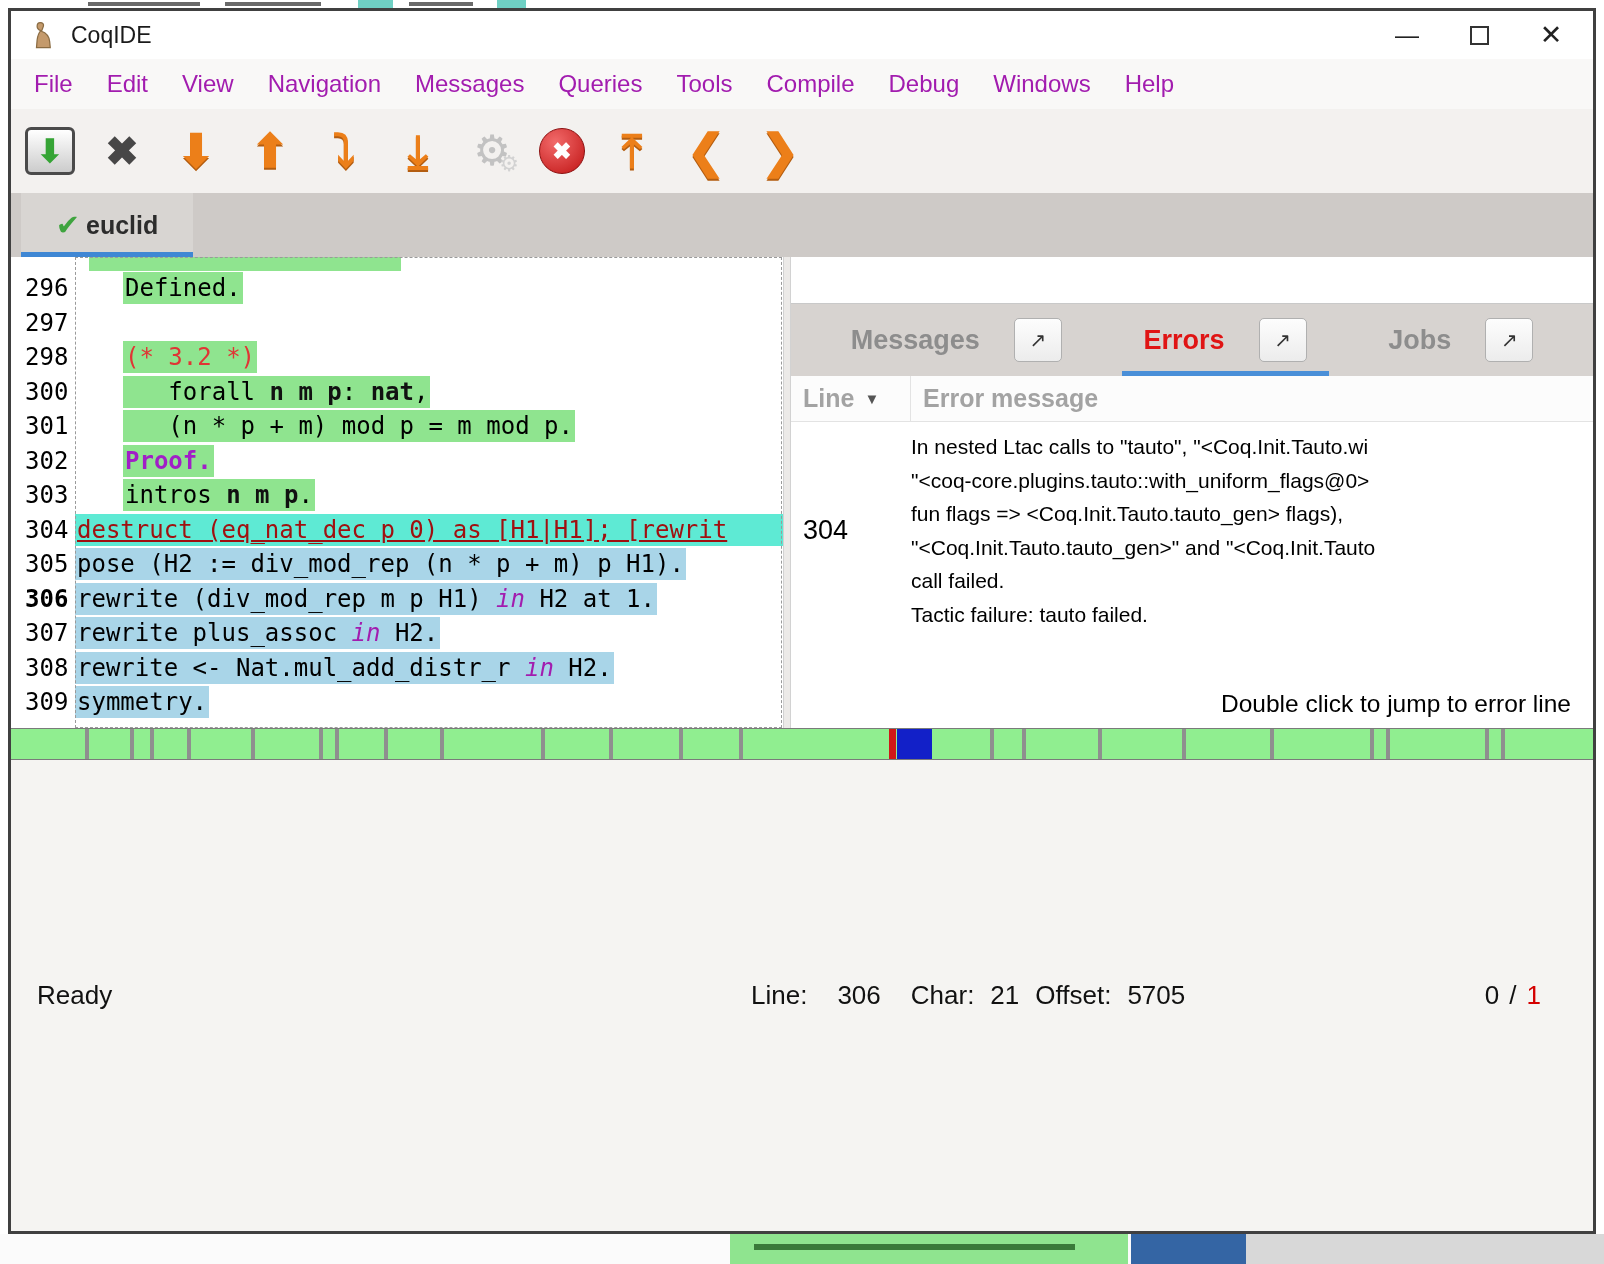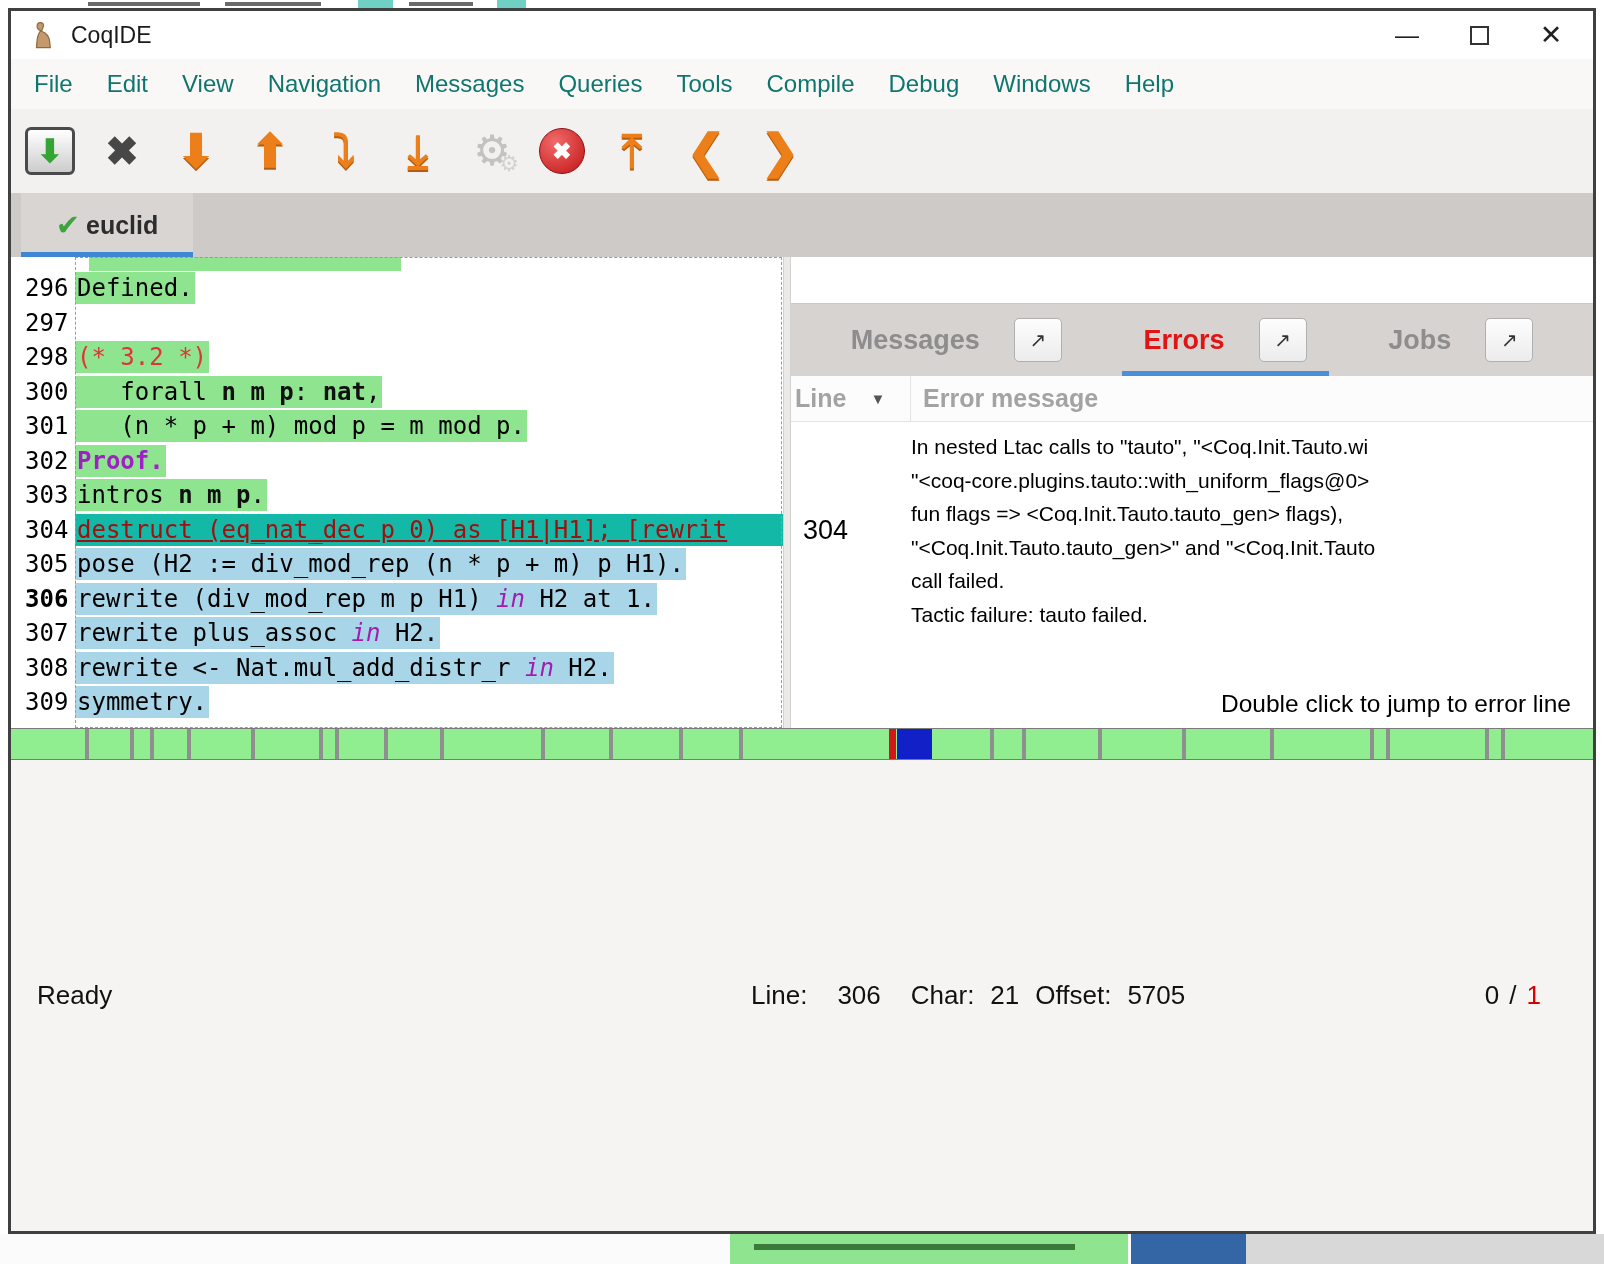--- a/index.html
+++ b/index.html
@@ -16,21 +16,21 @@
 
   .titlebar { height:48px; background:#fff; display:flex; align-items:center; padding-left:18px; flex:0 0 auto; }
   .title-icon { width:30px; height:30px; }
   .title-text { margin-left:12px; font-size:23px; color:#1a1a1a; }
   .title-spacer { flex:1; }
   .win-ctrl { width:72px; height:100%; display:flex; align-items:center; justify-content:center; font-size:24px; color:#222; }
   .win-ctrl.close { font-size:27px; margin-right:6px; }
   .maxbox { width:19px; height:19px; border:2px solid #333; }
 
   .menubar { height:50px; background:#f9f8f7; display:flex; align-items:center; padding-left:6px; flex:0 0 auto; }
-  .menu-item { font-size:24px; color:#0f766e; padding:0 17px; }
+  .menu-item { font-size:24px; color:#a21caf; padding:0 17px; }
 
   .toolbar { height:84px; background:#f3f1ef; display:flex; align-items:center; padding-left:14px; gap:20px; flex:0 0 auto; }
   .tb-btn { width:54px; height:56px; display:flex; align-items:center; justify-content:center; position:relative; }
   .tb-glyph { line-height:1; }
   .tb-orange .tb-glyph { color:#ec7f19; font-size:46px; font-weight:bold; text-shadow:0 2px 0 #b35d10; }
   .tb-dark .tb-glyph { color:#474747; font-size:40px; font-weight:bold; }
   .tb-save { width:50px; height:48px; background:linear-gradient(#ffffff,#cccccc); border:3px solid #4a4a4a; border-radius:6px; }
   .tb-save .tb-glyph { color:#35a435; font-size:32px; font-weight:bold; }
   .tb-gear .tb-glyph { color:#c2c2c2; font-size:42px; }
   .tb-gear::after { content:"⚙"; position:absolute; right:0; bottom:2px; font-size:22px; color:#d2d2d2; }
@@ -48,22 +48,22 @@
   .editor { width:772px; position:relative; overflow:hidden; background:#fff; flex:0 0 auto; }
   .code-region-outline { position:absolute; left:64px; top:0; right:1px; bottom:0; border:1px dashed #9a9a9a; pointer-events:none; }
   .partial-line { position:absolute; left:78px; top:0; width:312px; height:14px; background:#8fe48f; }
   .code-lines { position:absolute; left:0; top:14px; right:0; }
   .codeline { display:flex; height:34.5px; align-items:center; }
   .lnum { width:64px; padding-left:14px; font-family:"DejaVu Sans Mono",monospace; font-size:24px; color:#000; flex:0 0 auto; }
   .lnum.bold { font-weight:bold; }
   .ltext { flex:1; display:flex; align-items:center; height:100%; font-family:"DejaVu Sans Mono",monospace; font-size:24px; white-space:pre; min-width:0; overflow:hidden; }
   .hl { display:inline-block; padding:2px 2px; }
   .codeline.full .hl { flex:1; }
-  .bg-g  { background:#8fe48f; }
-  .bg-r  { background:#14b8a6; }
+  .bg-g  { background:#8fe48f;margin-left:48px; }
+  .bg-r  { background:#5eead4; }
   .bg-b2 { background:#a9d5e8; }
   .seg-p   { color:#000; }
   .seg-kw  { color:#d4742c; }
   .seg-nm  { color:#2743a0; }
   .seg-cm  { color:#e03535; }
   .seg-pf  { color:#a11fc7; font-weight:bold; }
   .seg-b   { font-weight:bold; }
   .seg-g2  { color:#a21caf;font-style:italic; }
   .seg-err { color:#a01010; text-decoration:underline; }
 
@@ -73,21 +73,21 @@
   .goals { flex:1; background:#fff; }
   .bottompanel { height:425px; display:flex; flex-direction:column; background:#fff; border-top:1px solid #c9c9c9; flex:0 0 auto; }
   .ptabs { height:72px; background:#d7d3d0; display:flex; align-items:stretch; justify-content:space-evenly; flex:0 0 auto; }
   .ptab { display:flex; align-items:center; gap:34px; position:relative; padding:0 22px; }
   .ptab.active::after { content:""; position:absolute; left:0; right:0; bottom:0; height:5px; background:#4a8fd8; }
   .ptab-label { font-size:27px; font-weight:bold; color:#8d8d8d; }
   .ptab.active .ptab-label { color:#e01414; }
   .detach-btn { width:48px; height:44px; background:linear-gradient(#fdfdfd,#ececec); border:1px solid #b0b0b0; border-radius:5px; display:flex; align-items:center; justify-content:center; font-size:20px; color:#333; }
 
   .err-header { height:46px; display:flex; align-items:center; background:#fcfcfc; border-bottom:1px solid #e3e3e3; flex:0 0 auto; }
-  .hdr-line { width:120px; padding-left:4px; display:flex; align-items:center; gap:24px; border-right:1px solid #e3e3e3; height:100%; flex:0 0 auto; }
+  .hdr-line { width:120px; padding-left:12px; display:flex; align-items:center; gap:10px; border-right:1px solid #e3e3e3; height:100%; flex:0 0 auto; }
   .hdr-text { font-size:25px; font-weight:bold; color:#a3a3a3; }
   .sort-arrow { font-size:15px; color:#555; }
   .hdr-msg { padding-left:12px; }
 
   .err-content { flex:1; position:relative; overflow:hidden; background:#fff; }
   .err-row { display:flex; padding-top:8px; }
   .cell-line { width:120px; padding-left:12px; align-self:center; font-size:27px; color:#000; flex:0 0 auto; }
   .cell-msg { flex:1; overflow:hidden; min-width:0; }
   .msg-line { font-size:21px; line-height:33.5px; color:#000; white-space:pre; overflow:hidden; }
   .jump-hint { position:absolute; right:22px; bottom:10px; font-size:24.5px; color:#000; }

